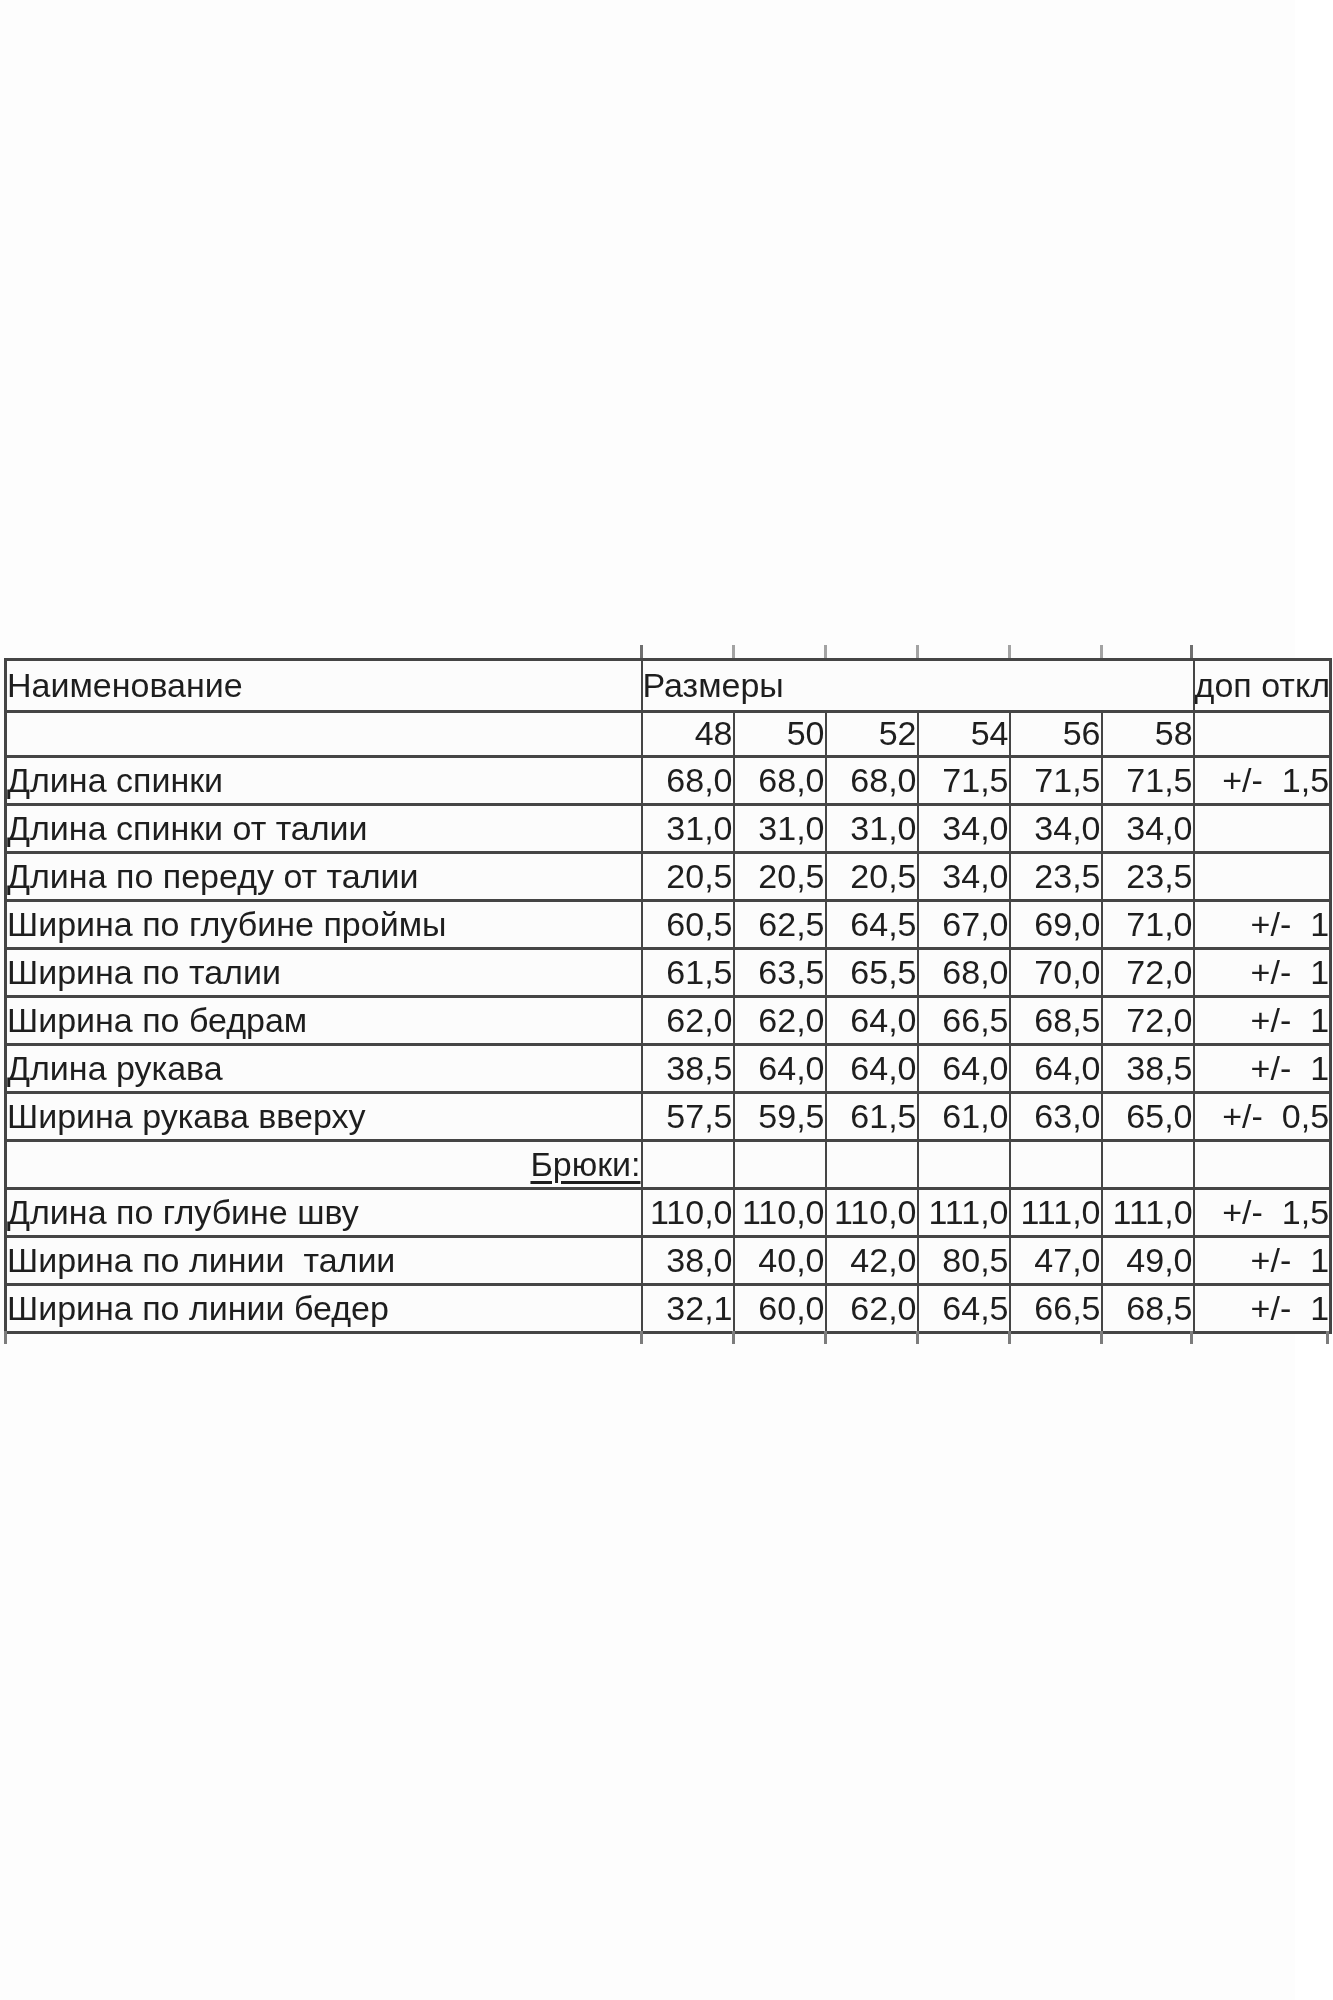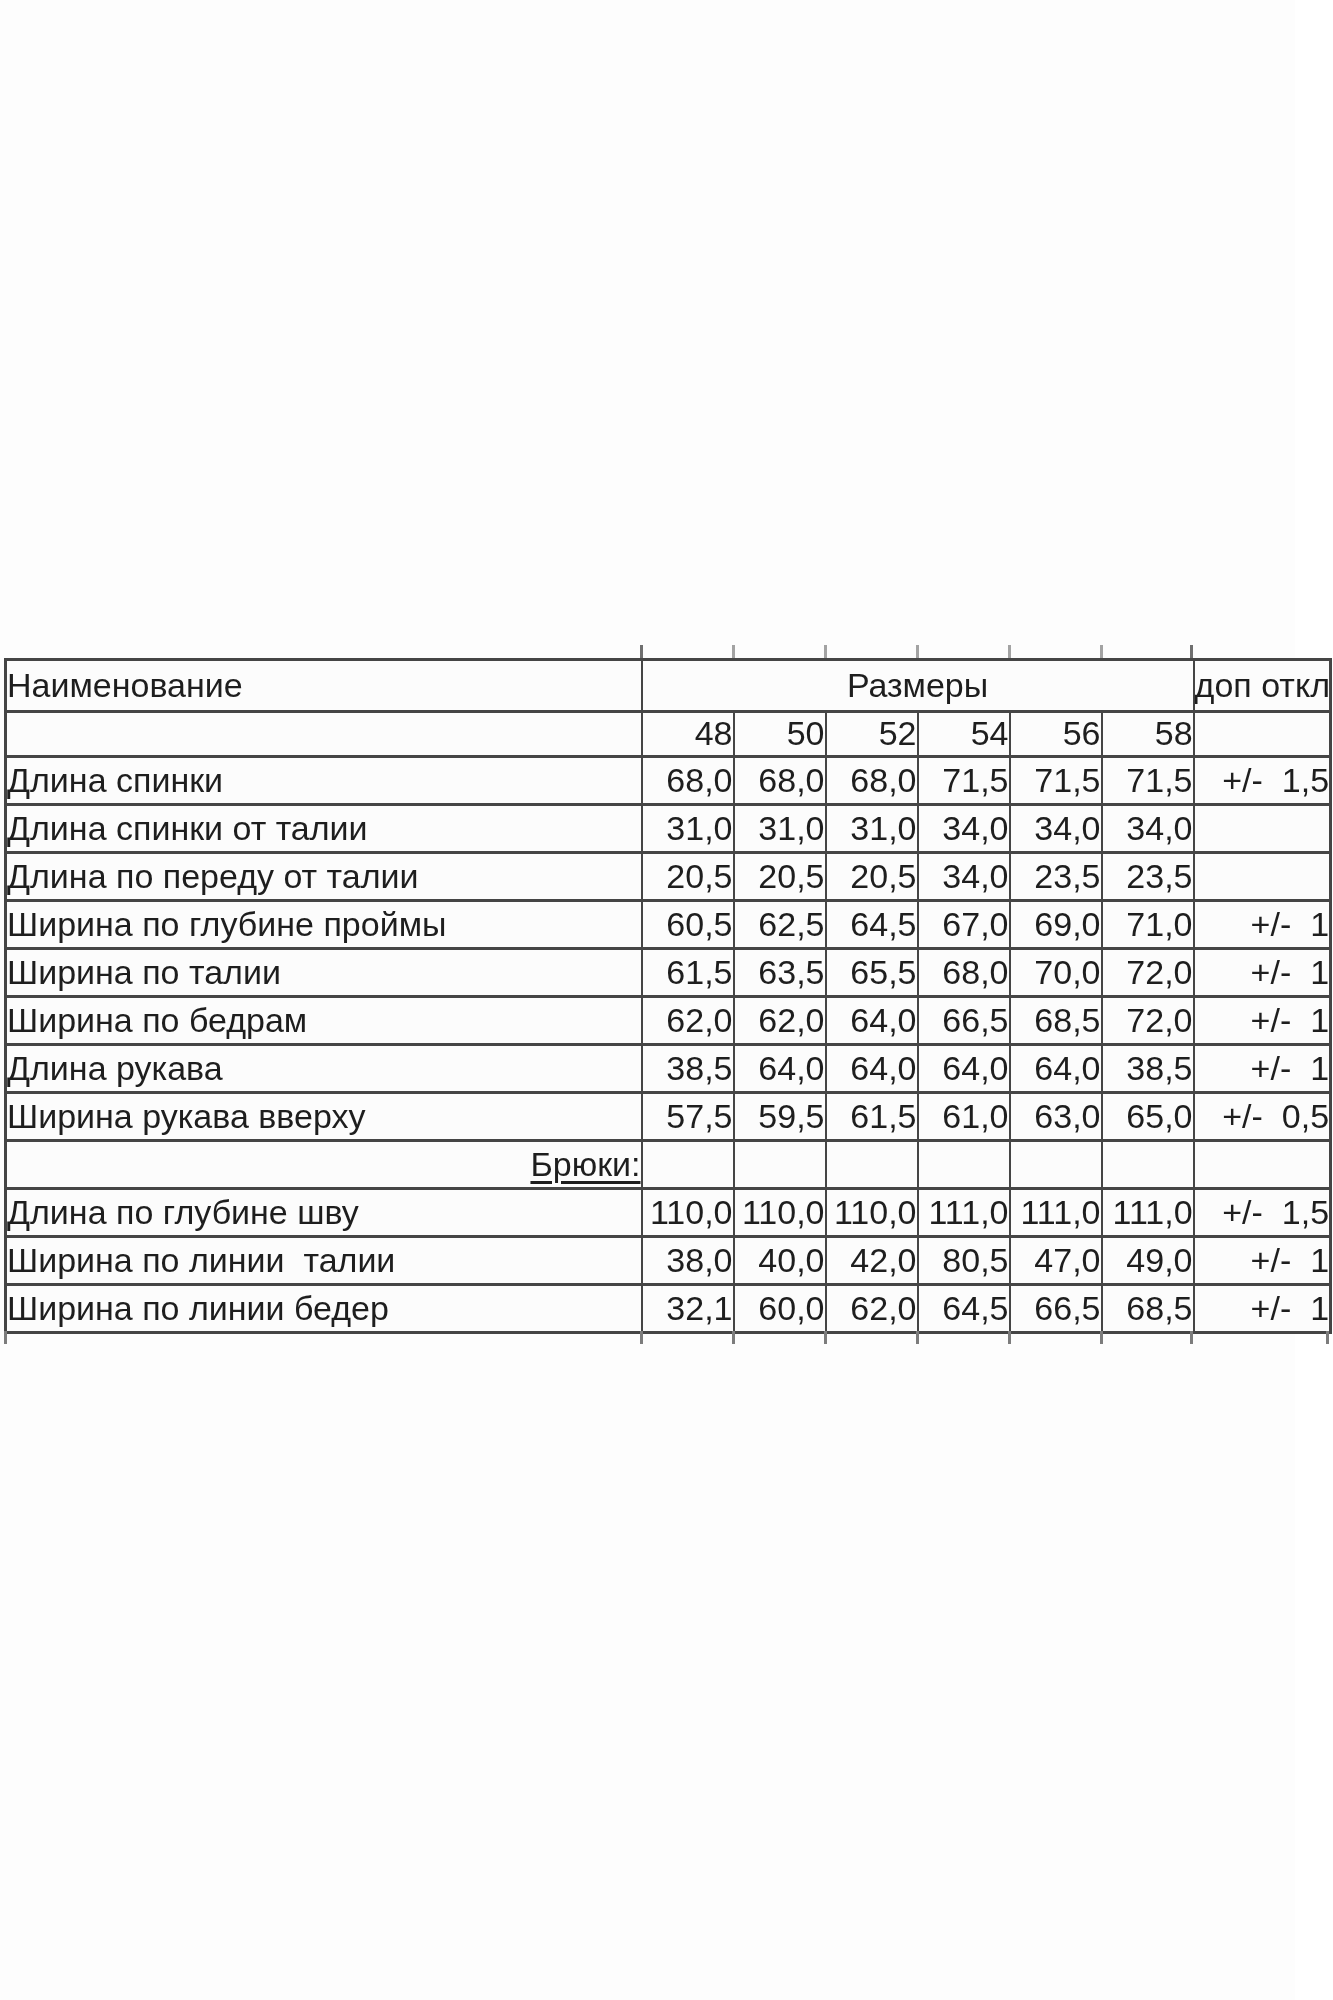--- a/index.html
+++ b/index.html
@@ -37,21 +37,21 @@
     line-height: 1.1;
   }
   .size-chart th:first-child, .size-chart td:first-child { border-left-width: 3px; }
   .size-chart th:last-child, .size-chart td:last-child { border-right-width: 3px; }
 
   tr.r-head1 { height: 52px; }
   tr.r-head2 { height: 45px; }
   tbody tr    { height: 48px; }
 
   .c-namehead  { text-align: left;  padding-left: 10px; }
-  .c-sizeshead { text-align: center; }
+  .c-sizeshead { text-align: left; }
   .c-devhead   { text-align: right;  padding-left: 6px; margin-top: 48px; }
 
   .label { text-align: left;  padding-left: 10px; }
   .num   { text-align: right; padding-right: 11px; }
   .sizehead { text-align: right; padding-right: 14px; }
   .dev   { text-align: right; padding-right: 8px; }
 
   .section-label {
     text-align: right;
     padding-right: 6px;

